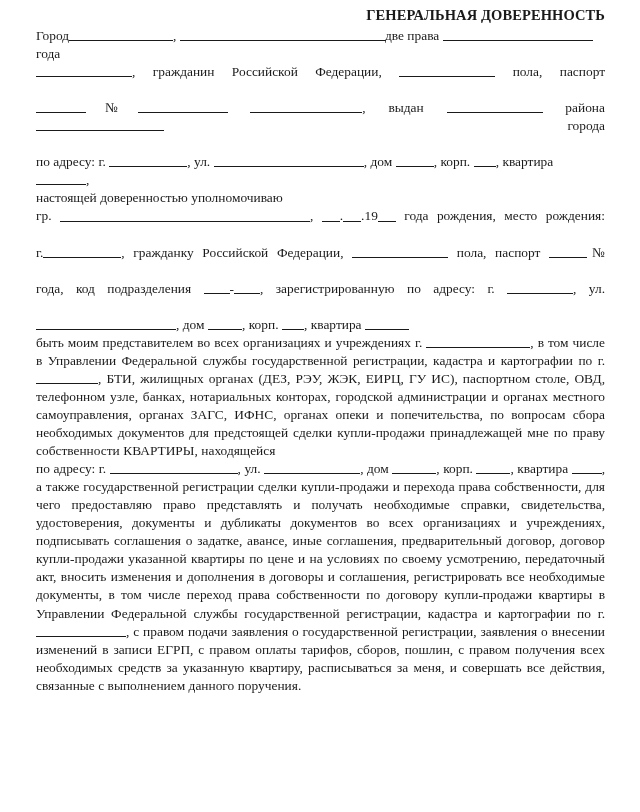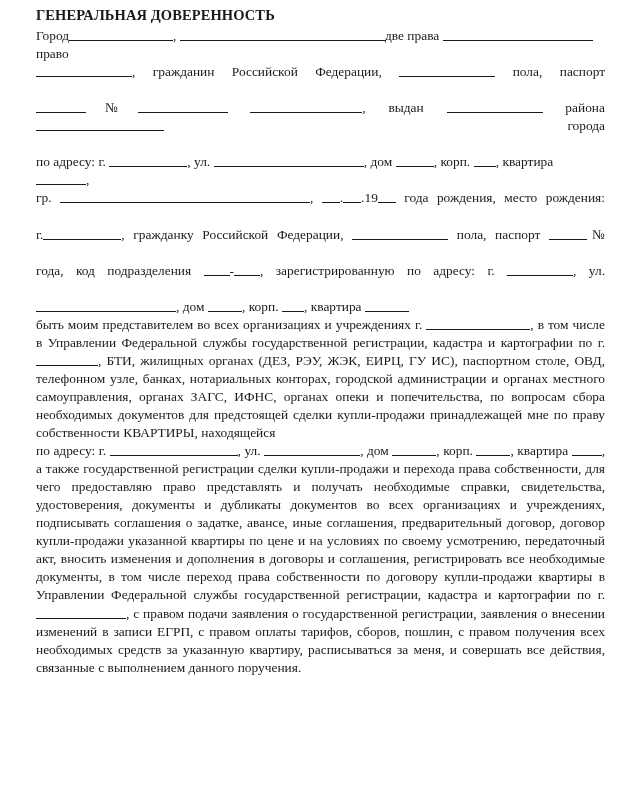--- a/index.html
+++ b/index.html
@@ -19,21 +19,21 @@
   .page {
     position: absolute;
     left: 0; top: 0;
     width: 640px;
     height: 812px;
     box-sizing: border-box;
     padding: 4px 35px 0 36px;
   }
 
   .doc-title {
-    text-align: left;
+    text-align: right;
     font-weight: bold;
     font-size: 14.5px;
     letter-spacing: 0.1px;
     margin: 3px 0 4px 0;
     line-height: 16px;
   }
 
   
   .para {
     font-size: 13.4px;
@@ -86,30 +86,31 @@
   .w205 { width: 205px; }
   .w250 { width: 250px; }
 </style>
 </head>
 <body>
 
 <div class="page">
 
   <div class="doc-title">ГЕНЕРАЛЬНАЯ ДОВЕРЕННОСТЬ</div>
 
-  <p class="para noj"><span>Город</span><span class="bl w104"></span><span>,</span> <span class="bl w205"></span><span>две права</span> <span class="bl w150"></span> <span>право</span></p>
+  <p class="para noj"><span>Город</span><span class="bl w104"></span><span>,</span> <span class="bl w205"></span><span>две права</span> <span class="bl w150"></span> <span>года</span></p>
 
 
   <p class="para stretch"><span class="bl w96"></span><span>, гражданин Российской Федерации,</span> <span class="bl w96"></span> <span>пола, паспорт</span></p>
 
   <p class="para stretch"><span class="bl w50"></span><span>№</span><span class="bl w90"></span> <span class="bl w112"></span><span>, выдан</span> <span class="bl w96"></span> <span>района</span> <span class="bl w128"></span> <span>города</span></p>
 
 
   <p class="para noj"><span>по адресу: г.</span> <span class="bl w78"></span><span>, ул.</span> <span class="bl w150"></span><span>, дом</span> <span class="bl w38"></span><span>, корп.</span> <span class="bl w22"></span><span>, квартира</span> <span class="bl w50"></span><span>,</span></p>
 
+  <p class="para noj">настоящей доверенностью уполномочиваю</p>
 
   <p class="para stretch"><span>гр.</span> <span class="bl w250"></span>, <span class="bl w18"></span>.<span class="bl w18"></span><span>.19</span><span class="bl w18"></span> <span>года рождения, место рождения:</span></p>
 
   <p class="para stretch"><span>г.</span><span class="bl w78"></span><span>, гражданку Российской Федерации,</span> <span class="bl w96"></span> <span>пола, паспорт</span> <span class="bl w38"></span><span>№</span></p>
 
 
   <p class="para stretch"><span>года, код подразделения</span> <span class="bl w26"></span><span>-</span><span class="bl w26"></span><span>, зарегистрированную по адресу: г.</span> <span class="bl w66"></span>, <span>ул.</span></p>
 
   <p class="para noj"><span class="bl w140"></span><span>, дом</span> <span class="bl w34"></span><span>, корп.</span> <span class="bl w22"></span><span>, квартира</span> <span class="bl w44"></span></p>
 

